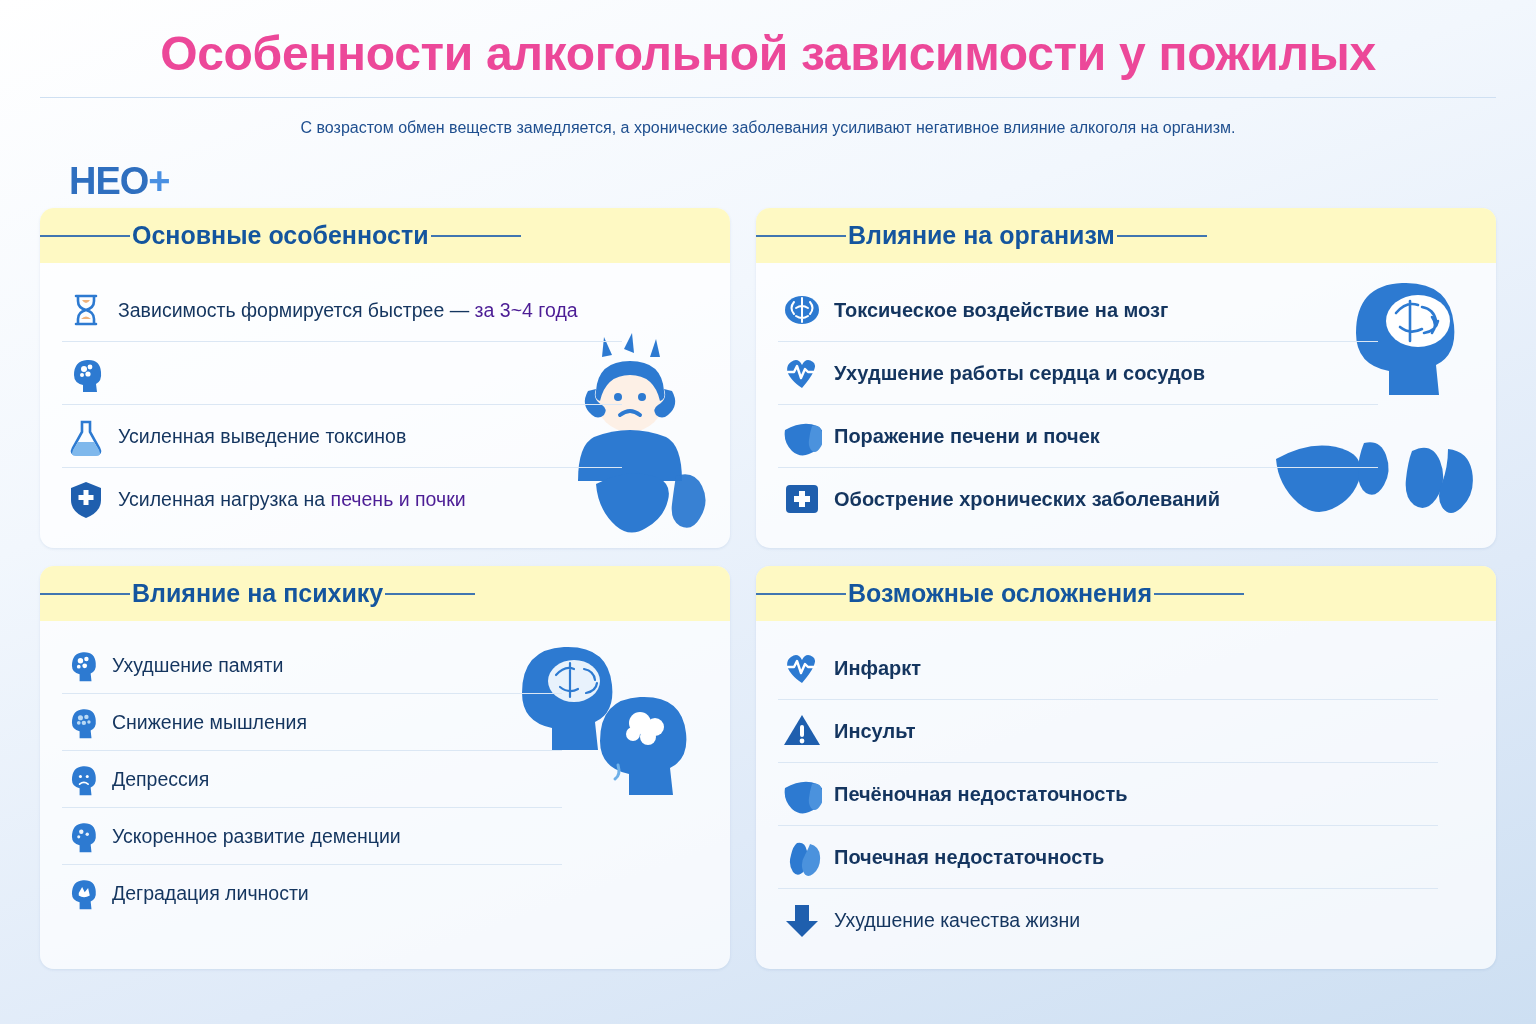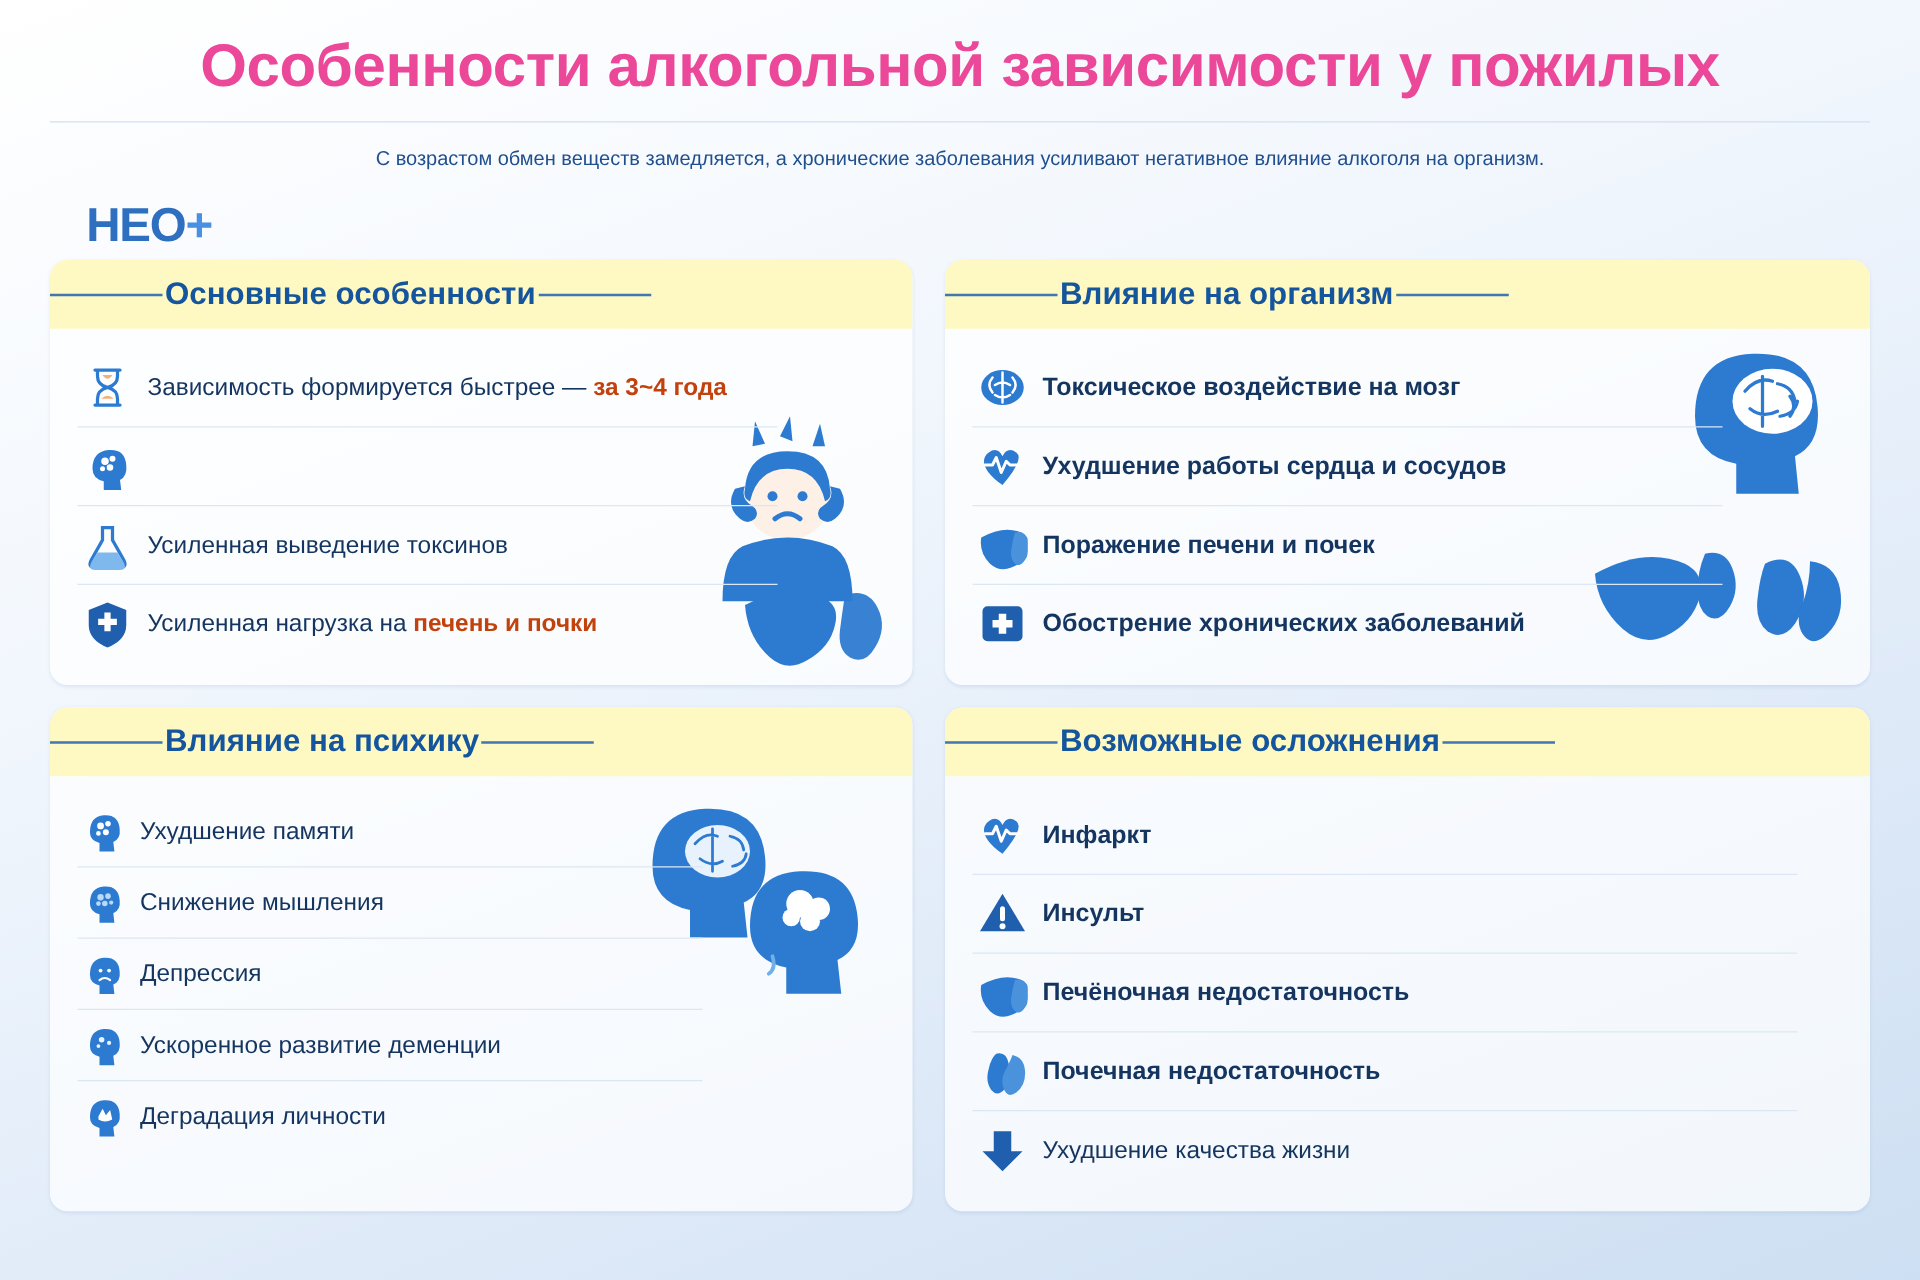--- a/index.html
+++ b/index.html
@@ -102,21 +102,21 @@
     border-bottom: 1px solid #dbe7f4;
     position: relative;
     z-index: 2;
   }
   .row:last-child { border-bottom: none; }
   .row .txt {
     font-size: 19.5px;
     color: #14355f;
     line-height: 1.25;
   }
-  .row .txt b { font-weight: bold; color: #c2410c; }
+  .row .txt b { font-weight: normal; color: #4c1d95; }
   .row.bold .txt { font-weight: bold; font-size: 20px; }
 
   .ico { width: 40px; height: 40px; flex: 0 0 40px; display:block; }
   .ico.sm { width: 34px; height: 34px; flex: 0 0 34px; }
 
   
   .art {
     position: absolute;
     z-index: 1;
     pointer-events: none;

